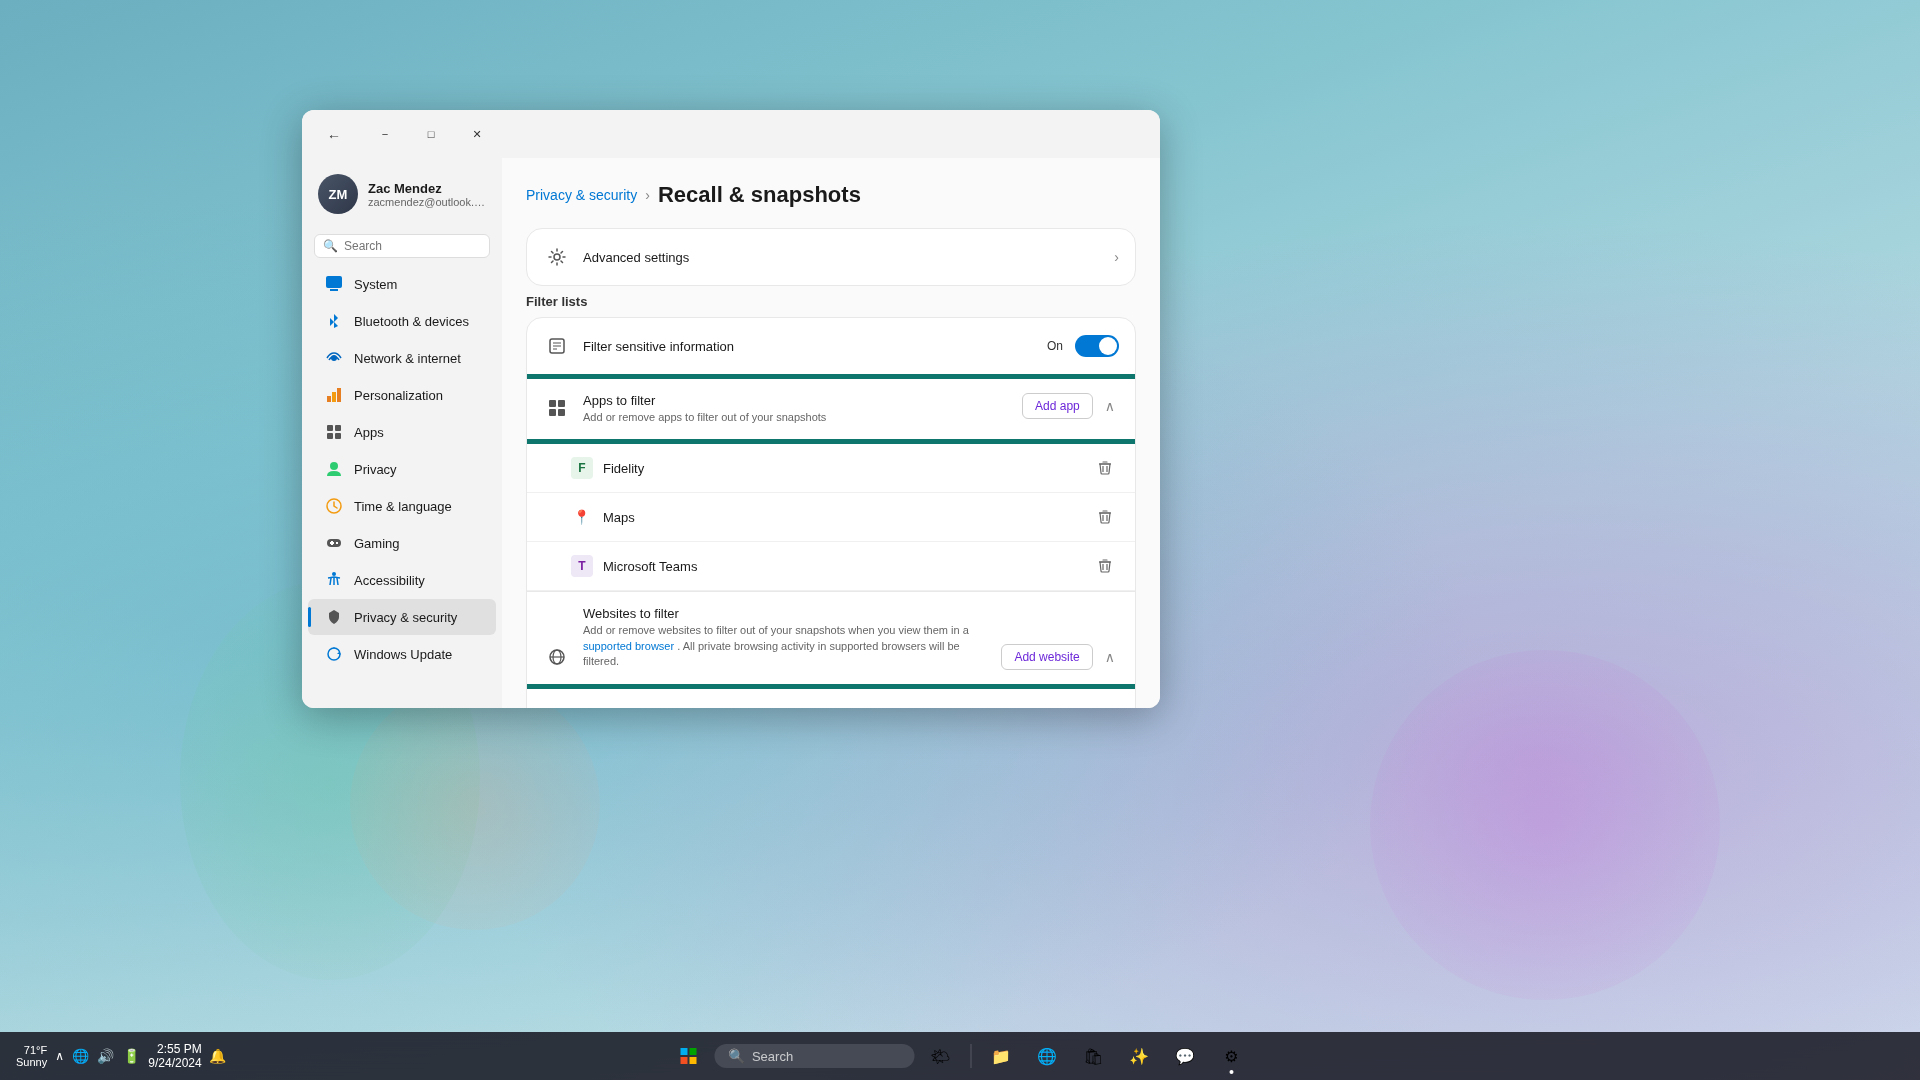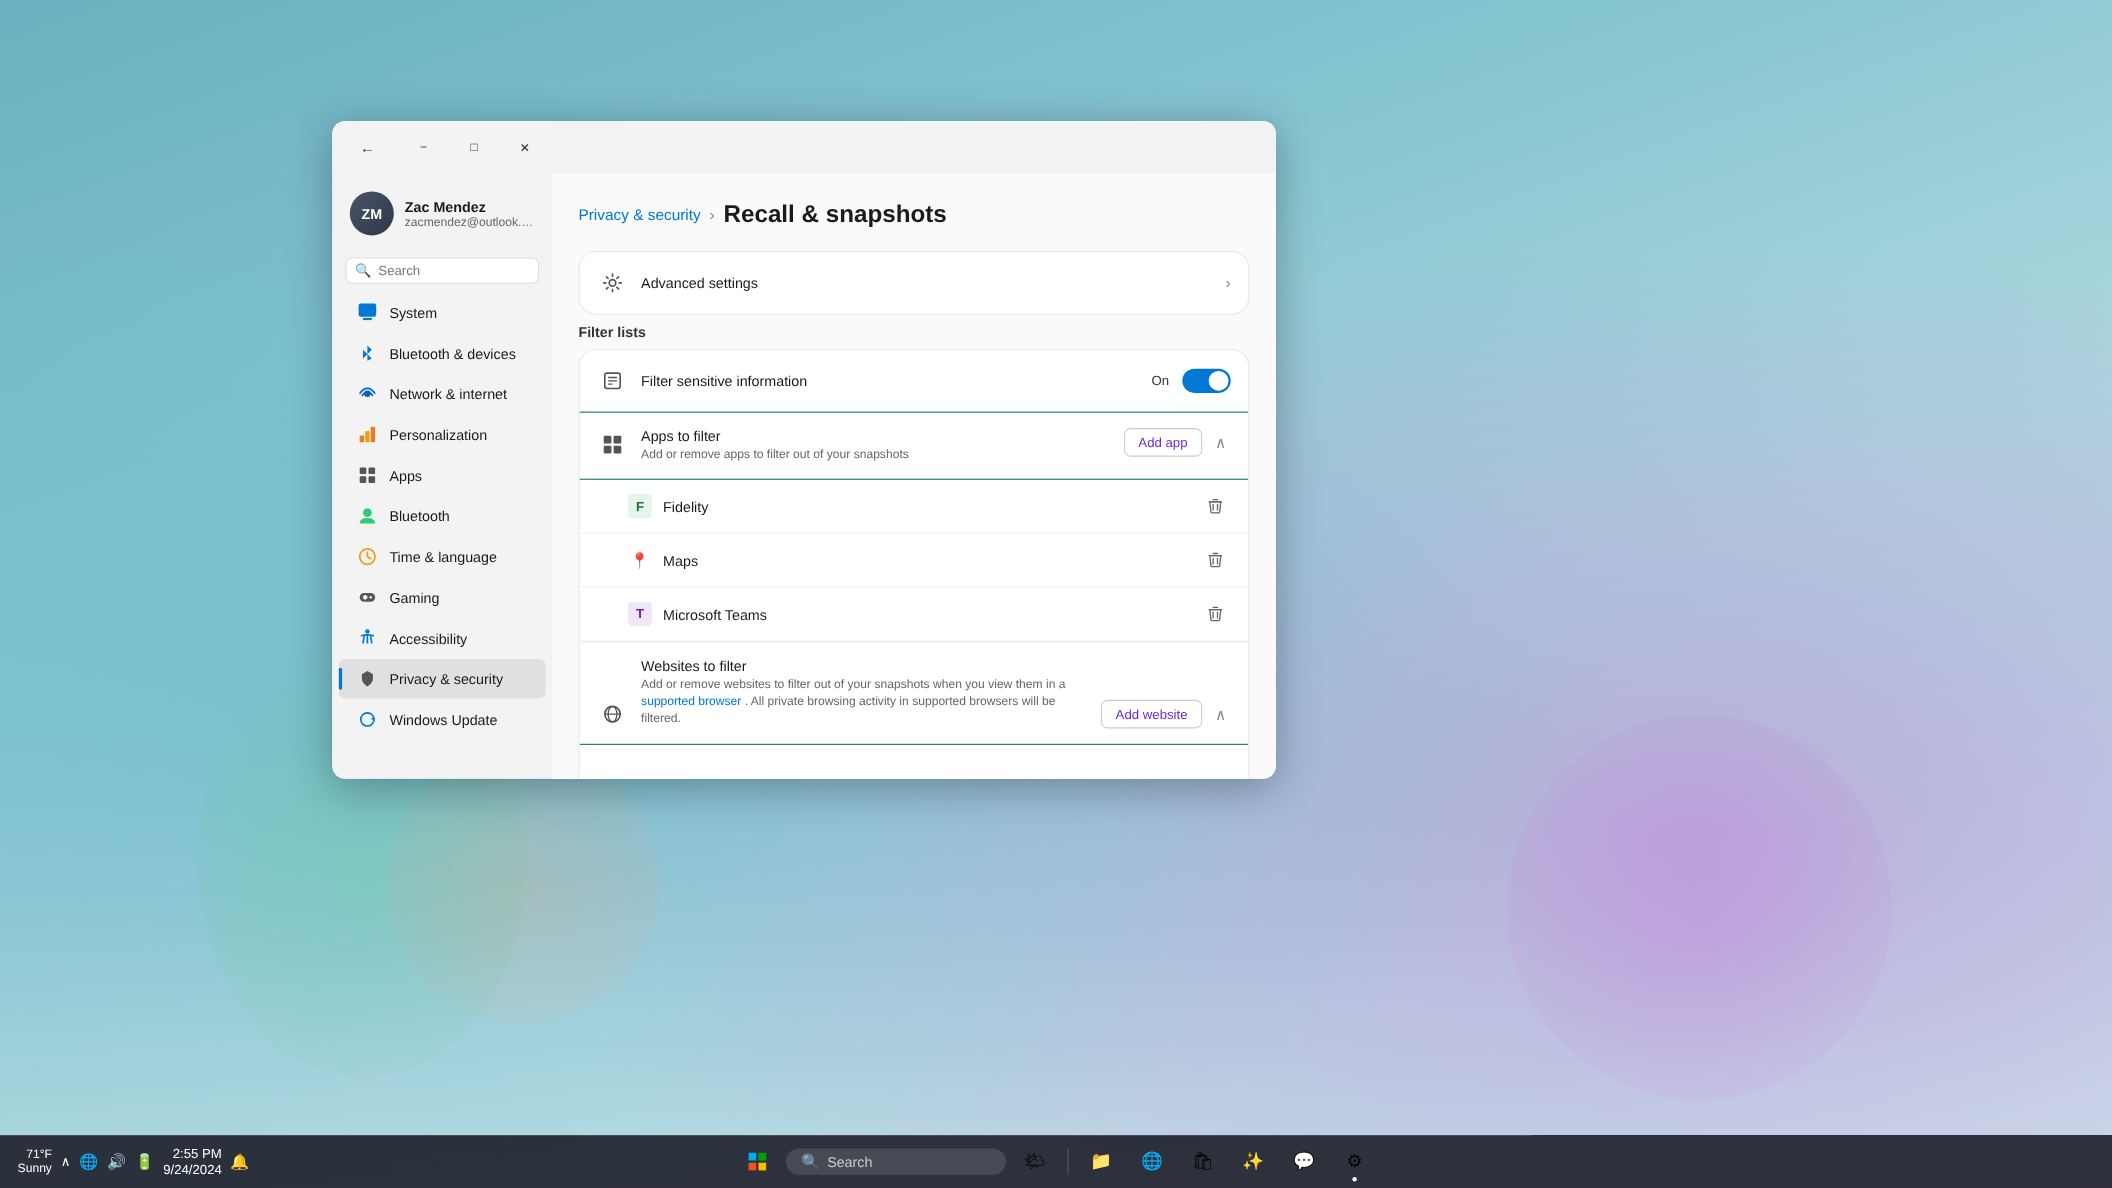--- a/index.html
+++ b/index.html
@@ -285,21 +285,21 @@
       margin-bottom: 8px;
       overflow: hidden;
       border: 1px solid #e8e8e8;
     }
 
     .settings-row {
       display: flex;
       align-items: center;
       gap: 12px;
       padding: 14px 16px;
-      border-bottom: 1px solid #0f766e;
+      border-bottom: 5px solid #0f766e;
     }
     .settings-row:last-child { border-bottom: none; }
     .settings-row-icon {
       width: 28px;
       height: 28px;
       display: flex;
       align-items: center;
       justify-content: center;
       color: #555;
       font-size: 16px;
@@ -527,21 +527,21 @@
         </div>
         <span>Apps</span>
       </div>
       <div class="nav-item">
         <div class="nav-icon">
           <svg width="18" height="18" viewBox="0 0 18 18">
               <circle cx="9" cy="6" r="4" fill="#2ecc71"></circle>
               <path d="M2 16 Q2 11 9 11 Q16 11 16 16" fill="#2ecc71"></path>
             </svg>
         </div>
-        <span>Bluetooth</span>
+        <span>Privacy</span>
       </div>
       <div class="nav-item">
         <div class="nav-icon">
           <svg width="18" height="18" viewBox="0 0 18 18">
               <circle cx="9" cy="9" r="7" fill="none" stroke="#f39c12" stroke-width="1.5"></circle>
               <path d="M9 5 L9 9 L12 11" stroke="#f39c12" stroke-width="1.5" fill="none" stroke-linecap="round"></path>
             </svg>
         </div>
         <span>Time &amp; language</span>
       </div>

